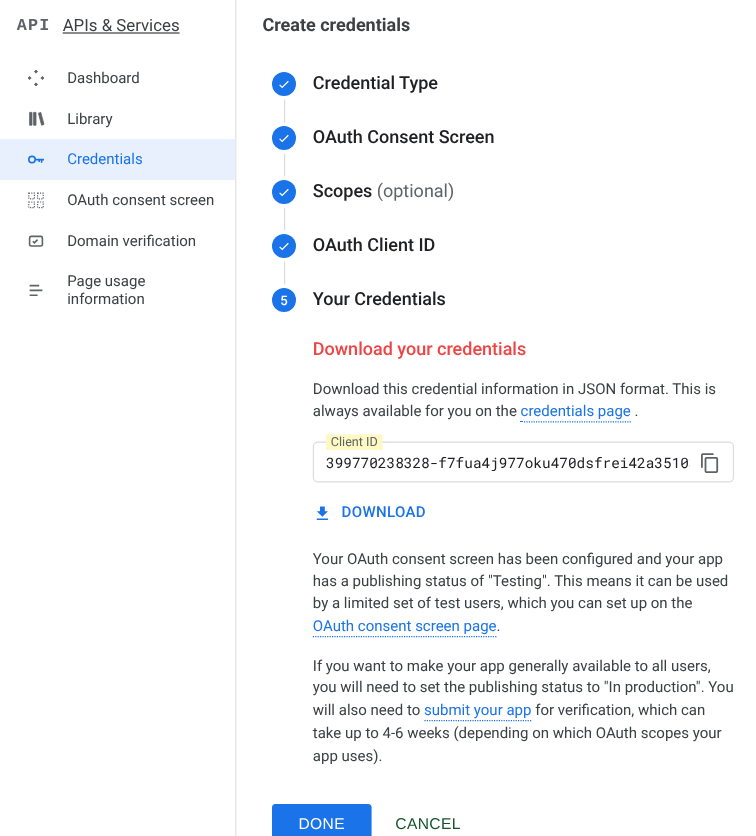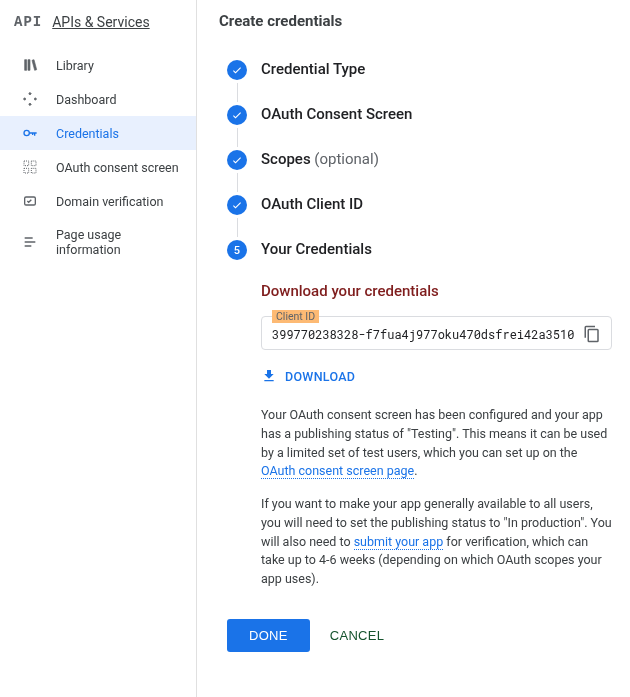--- a/index.html
+++ b/index.html
@@ -80,35 +80,35 @@
   .step-num { color: #fff; font-size: 11px; font-weight: 500; }
   .step-title { font-size: 15px; font-weight: 500; color: #202124; }
   .step-title .opt { color: #5f6368; font-weight: 400; }
   .connector {
     width: 1px; height: 19px; background: #dadce0;
     margin-left: 18px;
     margin-top: 3px; margin-bottom: 3px;
   }
   .section-body { margin-left: 42px; margin-top: 22px; }
   .subhead {
-    font-size: 15px; font-weight: 500; color: #7f1d1d; margin-bottom: 16px;
+    font-size: 15px; font-weight: 500; color: #ef4444; margin-bottom: 16px;
   }
   .ptext { font-size: 12.5px; color: #3c4043; line-height: 1.5; margin-bottom: 14px; }
   .link { color: #1a73e8; border-bottom: 1px dotted #1a73e8; cursor: pointer; }
   .field {
     border: 1px solid #dadce0;
     border-radius: 4px;
     padding: 8px 10px 6px 10px;
     position: relative;
     margin-bottom: 18px;
     display: flex; align-items: center; gap: 8px;
   }
   .field-label {
     position: absolute; top: -7px; left: 10px;
-    background: #fdba74; padding: 0 4px;
+    background: #fef9c3; padding: 0 4px;
     font-size: 10.5px; color: #5f6368;
   }
   .field-value {
     font-family: "Roboto Mono", "Courier New", monospace;
     font-size: 12px; color: #202124;
     white-space: nowrap; overflow: hidden; flex: 1;
   }
   .copy-btn {
     width: 18px; height: 18px; cursor: pointer; flex-shrink: 0;
   }
@@ -138,33 +138,33 @@
 <div class="app">
   <aside class="sidebar">
     <div class="brand">
       <span class="brand-logo">API</span>
       <span class="brand-title">APIs &amp; Services</span>
     </div>
 
     <div class="nav-item">
       <span class="nav-ico">
         <svg viewBox="0 0 24 24">
+            <path d="M12 2l2 2-2 2-2-2 2-2zm8 8l2 2-2 2-2-2 2-2zM4 10l2 2-2 2-2-2 2-2zm8 8l2 2-2 2-2-2 2-2z"></path>
+          </svg>
+      </span>
+      <span>Dashboard</span>
+    </div>
+
+    <div class="nav-item">
+      <span class="nav-ico">
+        <svg viewBox="0 0 24 24">
             <path d="M4 4h3v16H4zM9 4h3v16H9zM15 5l3-1 4 15-3 1z"></path>
           </svg>
       </span>
       <span>Library</span>
-    </div>
-
-    <div class="nav-item">
-      <span class="nav-ico">
-        <svg viewBox="0 0 24 24">
-            <path d="M12 2l2 2-2 2-2-2 2-2zm8 8l2 2-2 2-2-2 2-2zM4 10l2 2-2 2-2-2 2-2zm8 8l2 2-2 2-2-2 2-2z"></path>
-          </svg>
-      </span>
-      <span>Dashboard</span>
     </div>
 
     <div class="nav-item active">
       <span class="nav-ico">
         <svg viewBox="0 0 24 24">
             <circle cx="7" cy="12" r="4" fill="none" stroke-width="2"></circle>
             <path d="M11 12h11M19 12v4M16 12v3" fill="none" stroke-width="2"></path>
           </svg>
       </span>
       <span>Credentials</span>
@@ -248,20 +248,23 @@
     <div class="step">
       <span class="step-circle">
           <span class="step-num">5</span>
         </span>
       <span class="step-title">Your Credentials</span>
     </div>
 
     <div class="section-body">
       <div class="subhead">Download your credentials</div>
 
+      <p class="ptext">
+        <span>Download this credential information in JSON format. This is always available for you on the </span><span class="link">credentials page</span><span> .</span>
+      </p>
 
       <div class="field">
         <span class="field-label">Client ID</span>
         <span class="field-value">399770238328-f7fua4j977oku470dsfrei42a35103oe.apps.goo</span>
         <span class="copy-btn">
           <svg viewBox="0 0 24 24" fill="#5f6368">
               <path d="M16 1H4a2 2 0 0 0-2 2v14h2V3h12V1zm3 4H8a2 2 0 0 0-2 2v14a2 2 0 0 0 2 2h11a2 2 0 0 0 2-2V7a2 2 0 0 0-2-2zm0 16H8V7h11v14z"></path>
             </svg>
         </span>
       </div>

